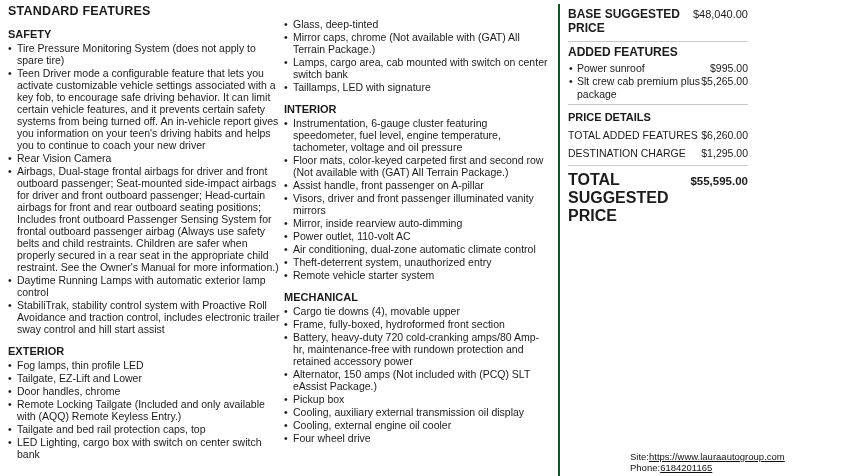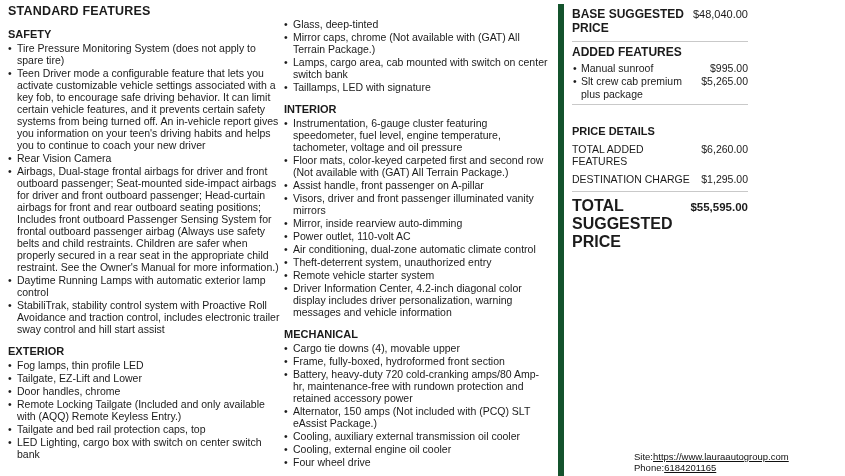--- a/index.html
+++ b/index.html
@@ -22,33 +22,33 @@
   ul.feature-list { list-style:none; }
   ul.feature-list li {
     font-size:10.5px; line-height:12px; padding-left:9px;
     position:relative; margin-bottom:1px;
   }
   ul.feature-list li::before { content:"\2022"; position:absolute; left:0; }
 
   
   .pricing {
     flex:1 1 auto; margin-left:8px; position:relative;
-    border-left:6px solid #14532d; padding:2px 13px 2px 8px;
+    border-left:2px solid #14532d; padding:2px 13px 2px 8px;
   }
   .price-row { display:flex; justify-content:space-between; align-items:baseline; }
   .price-row .value { text-align:right; white-space:nowrap; }
 
   .base-row { padding:1px 0 3px; }
   .base-row .label { font-weight:bold; font-size:12px; }
   .base-row .value { font-size:11px; }
 
   .divider { border-top:1px solid #c9c9c9; margin:3px 0; }
 
   .pricing-heading { font-size:12px; font-weight:bold; margin:1px 0 3px; }
-  .details-heading { font-size:11px; margin-top:20px; }
+  .details-heading { font-size:11px; margin-top:6px; }
 
   .added-row { font-size:10.5px; line-height:13px; }
   .added-row .label { padding-left:9px; position:relative; }
   .added-row .label::before { content:"\2022"; position:absolute; left:1px; }
 
   .detail-row { font-size:10.5px; line-height:12px; padding:3px 0; }
 
   .total-row { margin-top:5px; }
   .total-row .label { font-weight:bold; font-size:16px; }
   .total-row .value { font-weight:bold; font-size:11.5px; }
@@ -102,51 +102,51 @@
       <ul class="feature-list">
           <li>Instrumentation, 6-gauge cluster featuring speedometer, fuel level, engine temperature, tachometer, voltage and oil pressure</li>
           <li>Floor mats, color-keyed carpeted first and second row (Not available with (GAT) All Terrain Package.)</li>
           <li>Assist handle, front passenger on A-pillar</li>
           <li>Visors, driver and front passenger illuminated vanity mirrors</li>
           <li>Mirror, inside rearview auto-dimming</li>
           <li>Power outlet, 110-volt AC</li>
           <li>Air conditioning, dual-zone automatic climate control</li>
           <li>Theft-deterrent system, unauthorized entry</li>
           <li>Remote vehicle starter system</li>
-          <li>Driver Information Center, 4.2-inch diagonal color display includes driver personalization, warning messages and vehicle information</li>
         </ul>
     </div>
 
     <div>
       <div class="section-heading">MECHANICAL</div>
       <ul class="feature-list">
           <li>Cargo tie downs (4), movable upper</li>
           <li>Frame, fully-boxed, hydroformed front section</li>
           <li>Battery, heavy-duty 720 cold-cranking amps/80 Amp-hr, maintenance-free with rundown protection and retained accessory power</li>
           <li>Alternator, 150 amps (Not included with (PCQ) SLT eAssist Package.)</li>
-          <li>Cooling, auxiliary external transmission oil cooler</li>
+          <li>Pickup box</li>
+          <li>Cooling, auxiliary external transmission oil display</li>
           <li>Cooling, external engine oil cooler</li>
           <li>Four wheel drive</li>
         </ul>
     </div>
   </div>
 
   <div class="pricing">
 
     <div class="price-row base-row">
       <span class="label">BASE SUGGESTED PRICE</span>
       <span class="value">$48,040.00</span>
     </div>
 
     <div class="divider"></div>
 
     <div class="pricing-heading">ADDED FEATURES</div>
 
     <div class="price-row added-row">
-      <span class="label">Manual sunroof</span>
+      <span class="label">Power sunroof</span>
       <span class="value">$995.00</span>
     </div>
     <div class="price-row added-row">
       <span class="label">Slt crew cab premium plus package</span>
       <span class="value">$5,265.00</span>
     </div>
 
     <div class="divider"></div>
 
     <div class="pricing-heading details-heading">PRICE DETAILS</div>

